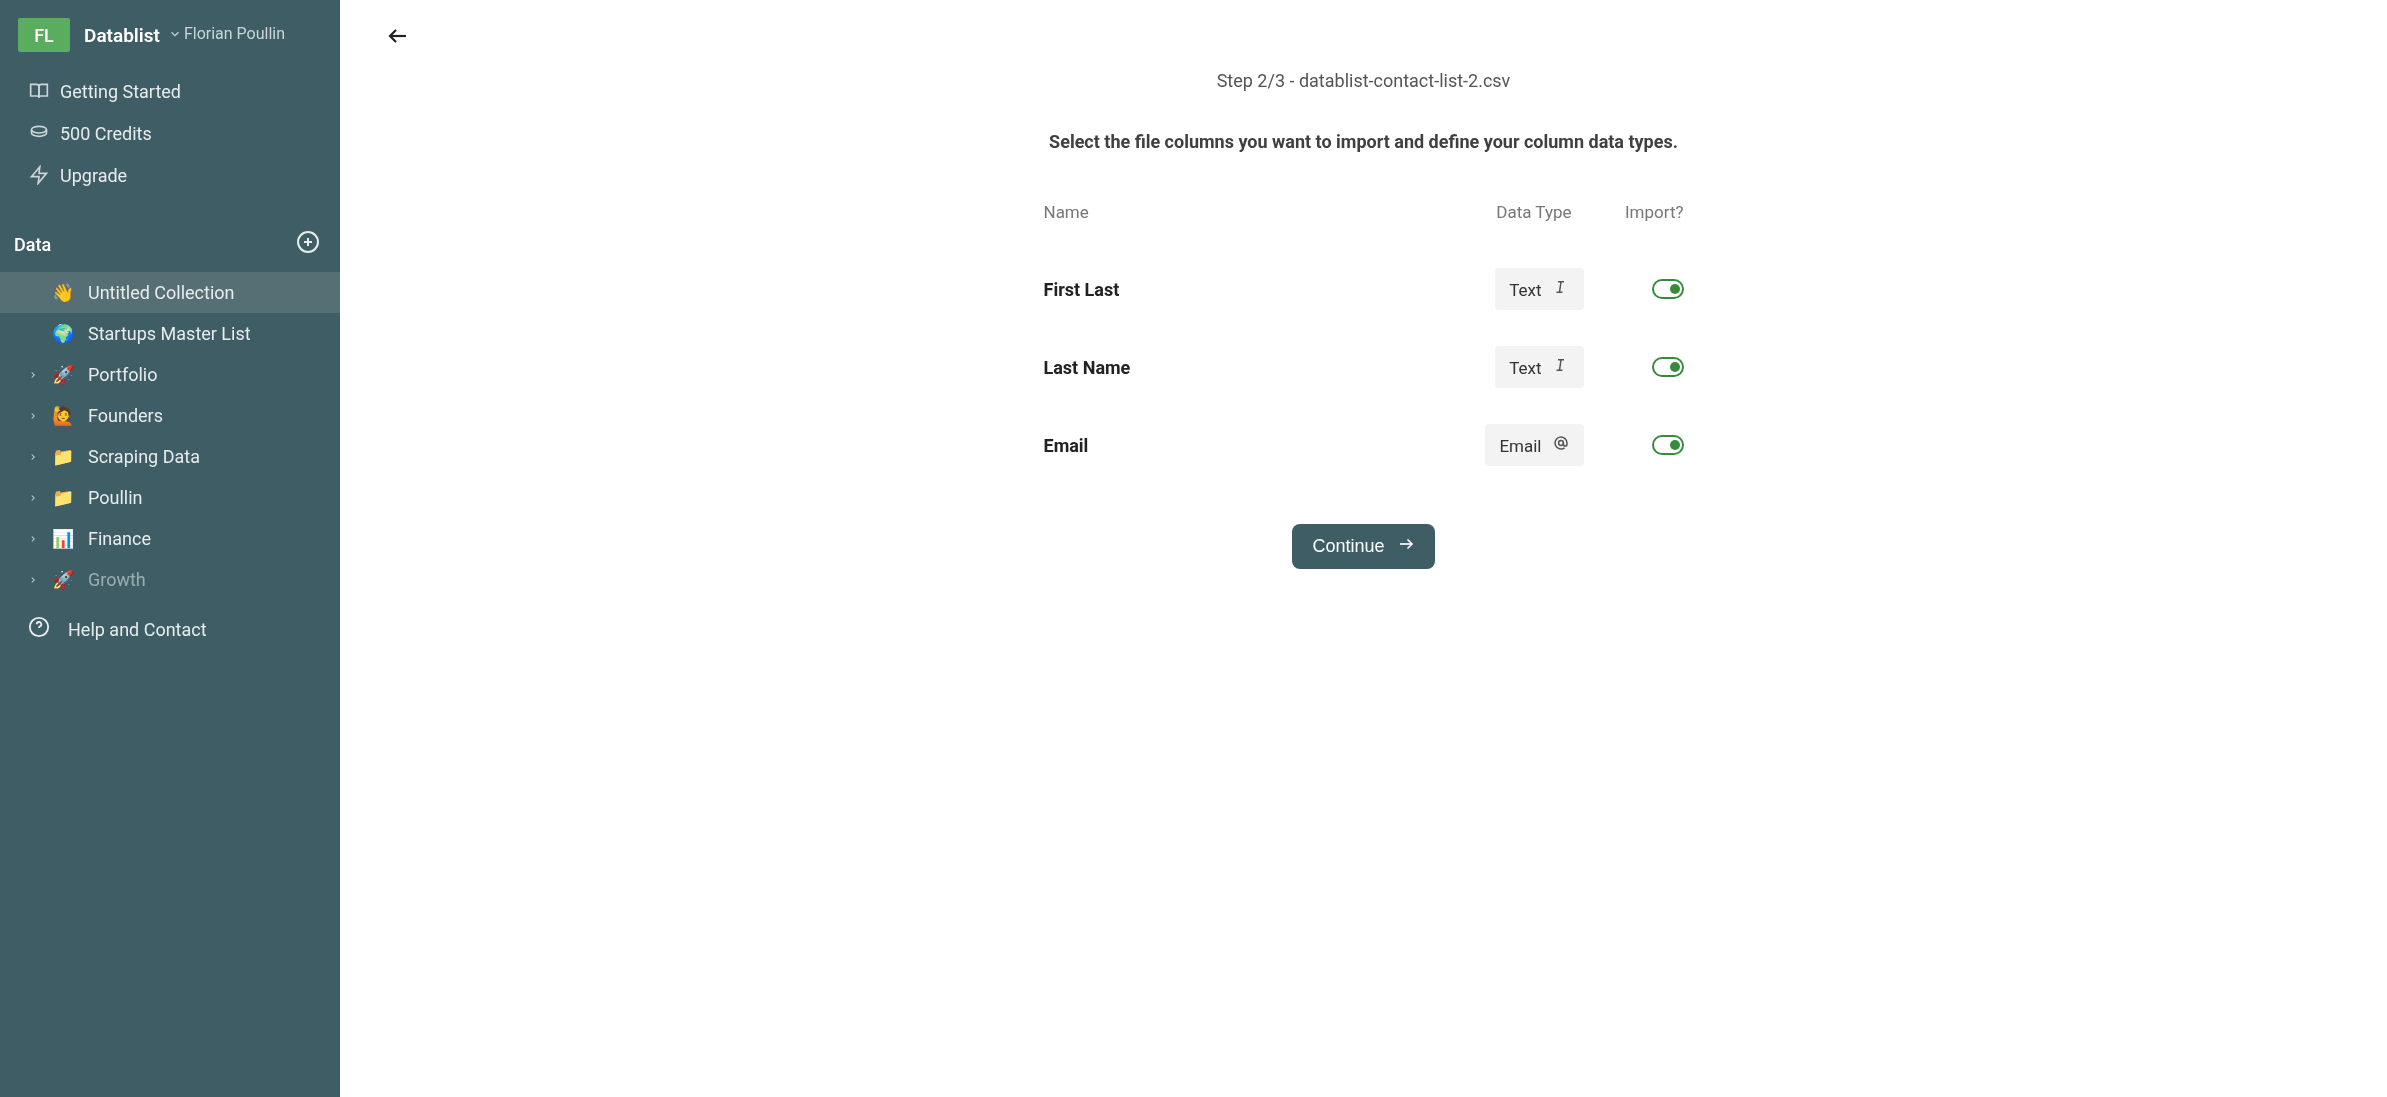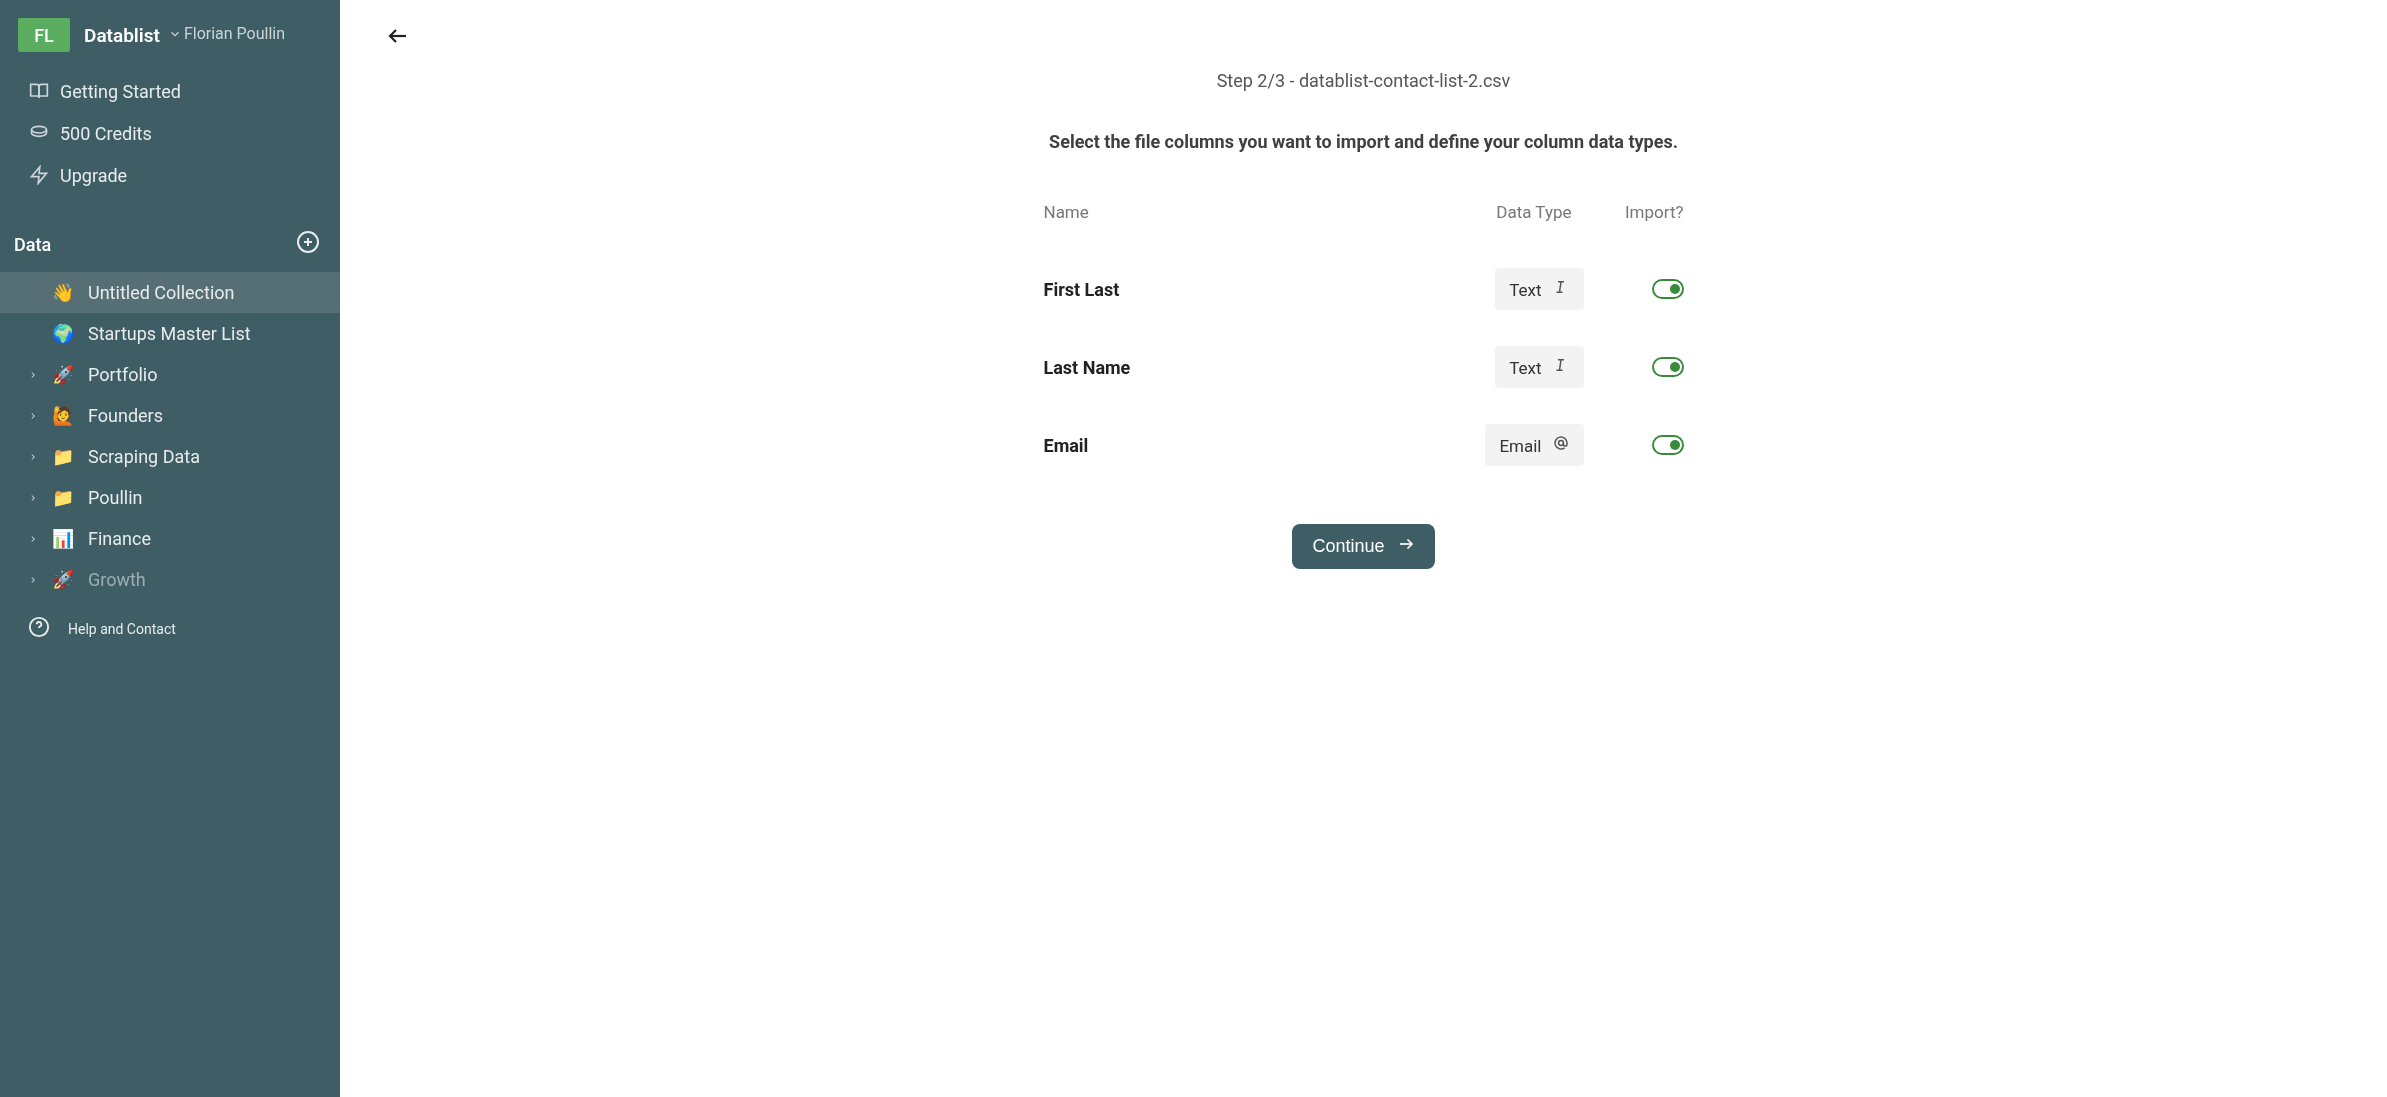--- a/index.html
+++ b/index.html
@@ -83,21 +83,21 @@
     .collection-item .chev svg { width: 10px; height: 10px; fill: none; stroke: #cbd5d8; stroke-width: 2.5; }
     .collection-item .emoji { width: 22px; text-align: center; font-size: 18px; flex-shrink: 0; }
     .collection-item .chev.hidden { visibility: hidden; }
     .collection-item.faded span.lbl { color: rgba(232,236,237,0.55); }
     
     .help-item {
       display: flex;
       align-items: center;
       gap: 18px;
       padding: 12px 28px;
-      font-size: 14px;
+      font-size: 18px;
       cursor: pointer;
       margin-top: 4px;
     }
     .help-item svg { width: 22px; height: 22px; fill: none; stroke: #e8eced; stroke-width: 2; }
     
     
     .main {
       flex: 1;
       background: #fff;
       padding: 20px 40px;

